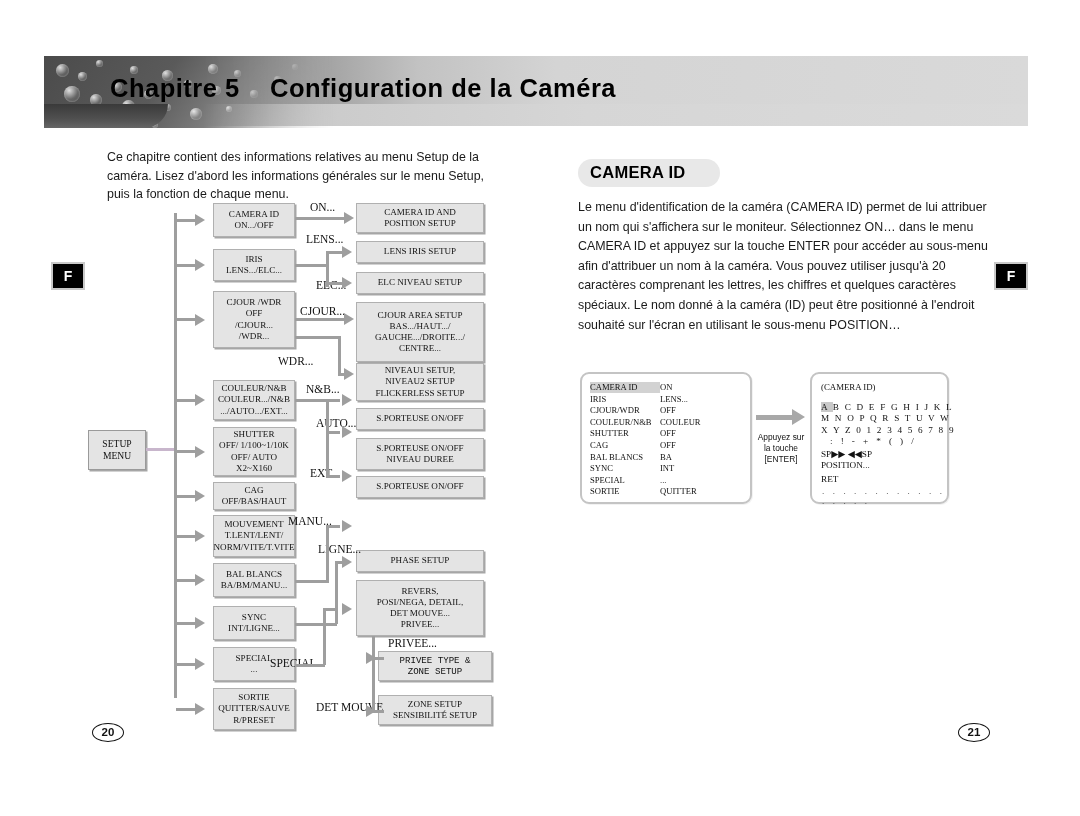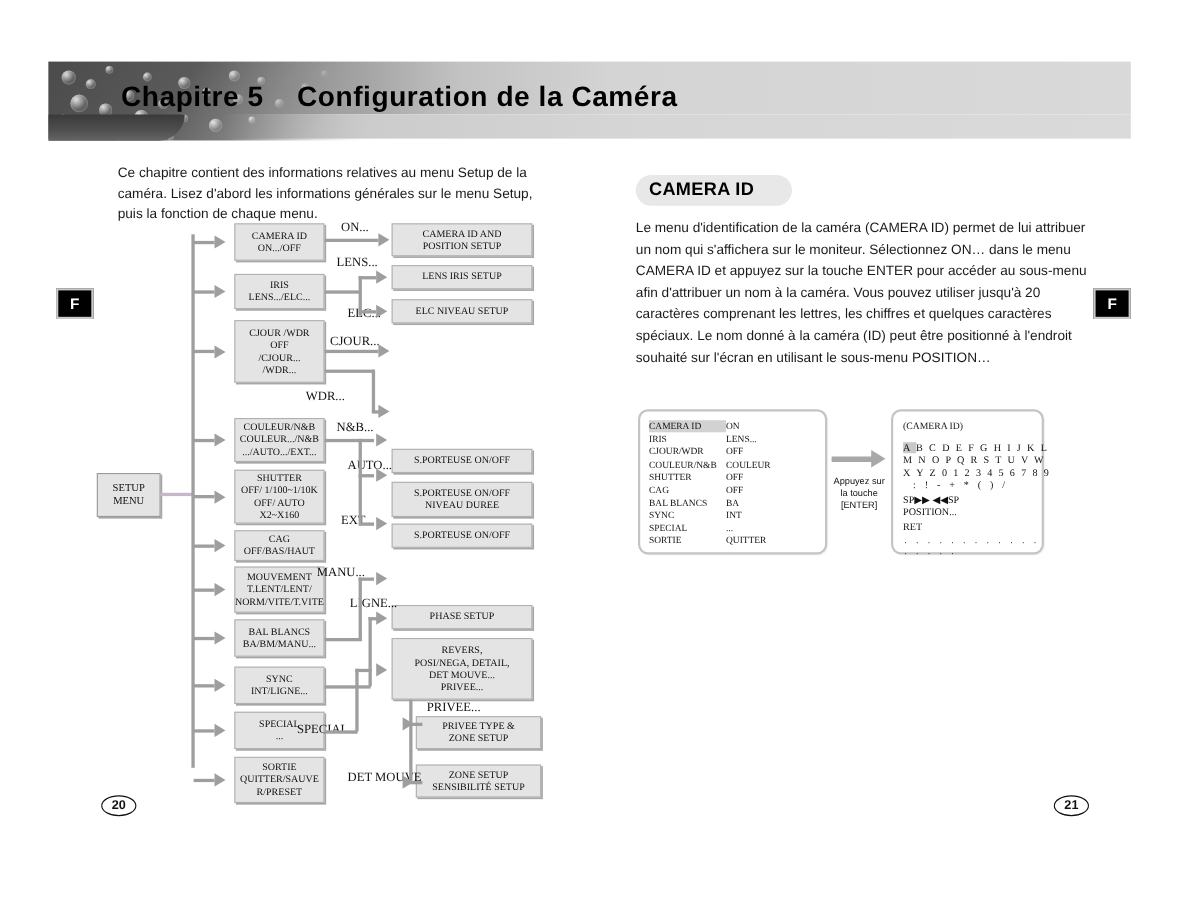--- a/index.html
+++ b/index.html
@@ -295,40 +295,51 @@
     <div class="fbox" style="left: 268px; top: 8px; width: 128px; height: 30px;">
       <div>CAMERA ID AND</div>
       <div>POSITION SETUP</div>
     </div>
     <div class="fbox" style="left: 268px; top: 46px; width: 128px; height: 22px;">
       <div>LENS IRIS SETUP</div>
     </div>
     <div class="fbox" style="left: 268px; top: 77px; width: 128px; height: 22px;">
       <div>ELC NIVEAU SETUP</div>
     </div>
+    <div class="fbox" style="left: 268px; top: 107px; width: 128px; height: 60px;">
+      <div>CJOUR AREA SETUP</div>
+      <div>BAS.../HAUT.../</div>
+      <div>GAUCHE.../DROITE.../</div>
+      <div>CENTRE...</div>
+    </div>
+    <div class="fbox" style="left: 268px; top: 168px; width: 128px; height: 38px;">
+      <div>NIVEAU1 SETUP,</div>
+      <div>NIVEAU2 SETUP</div>
+      <div>FLICKERLESS SETUP</div>
+    </div>
     <div class="fbox" style="left: 268px; top: 213px; width: 128px; height: 22px;">
       <div>S.PORTEUSE ON/OFF</div>
     </div>
     <div class="fbox" style="left: 268px; top: 243px; width: 128px; height: 32px;">
       <div>S.PORTEUSE ON/OFF</div>
       <div>NIVEAU DUREE</div>
     </div>
     <div class="fbox" style="left: 268px; top: 281px; width: 128px; height: 22px;">
       <div>S.PORTEUSE ON/OFF</div>
     </div>
     <div class="fbox" style="left: 268px; top: 355px; width: 128px; height: 22px;">
       <div>PHASE SETUP</div>
     </div>
     <div class="fbox" style="left: 268px; top: 385px; width: 128px; height: 56px;">
       <div>REVERS,</div>
       <div>POSI/NEGA, DETAIL,</div>
       <div>DET MOUVE...</div>
       <div>PRIVEE...</div>
     </div>
-    <div class="fbox" style="left: 290px; top: 456px; width: 114px; height: 30px;">
+    <div class="fbox" style="left: 290px; top: 456px; width: 114px; height: 30px; font-family: Liberation Mono, monospace;">
       <div>PRIVEE TYPE &amp;</div>
       <div>ZONE  SETUP</div>
     </div>
     <div class="fbox" style="left: 290px; top: 500px; width: 114px; height: 30px;">
       <div>ZONE SETUP</div>
       <div>SENSIBILITÉ SETUP</div>
     </div>
     <div class="flabel" style="left: 222px; top: 6px;">ON...</div>
     <div class="flabel" style="left: 218px; top: 38px;">LENS...</div>
     <div class="flabel" style="left: 228px; top: 84px;">ELC...</div>

